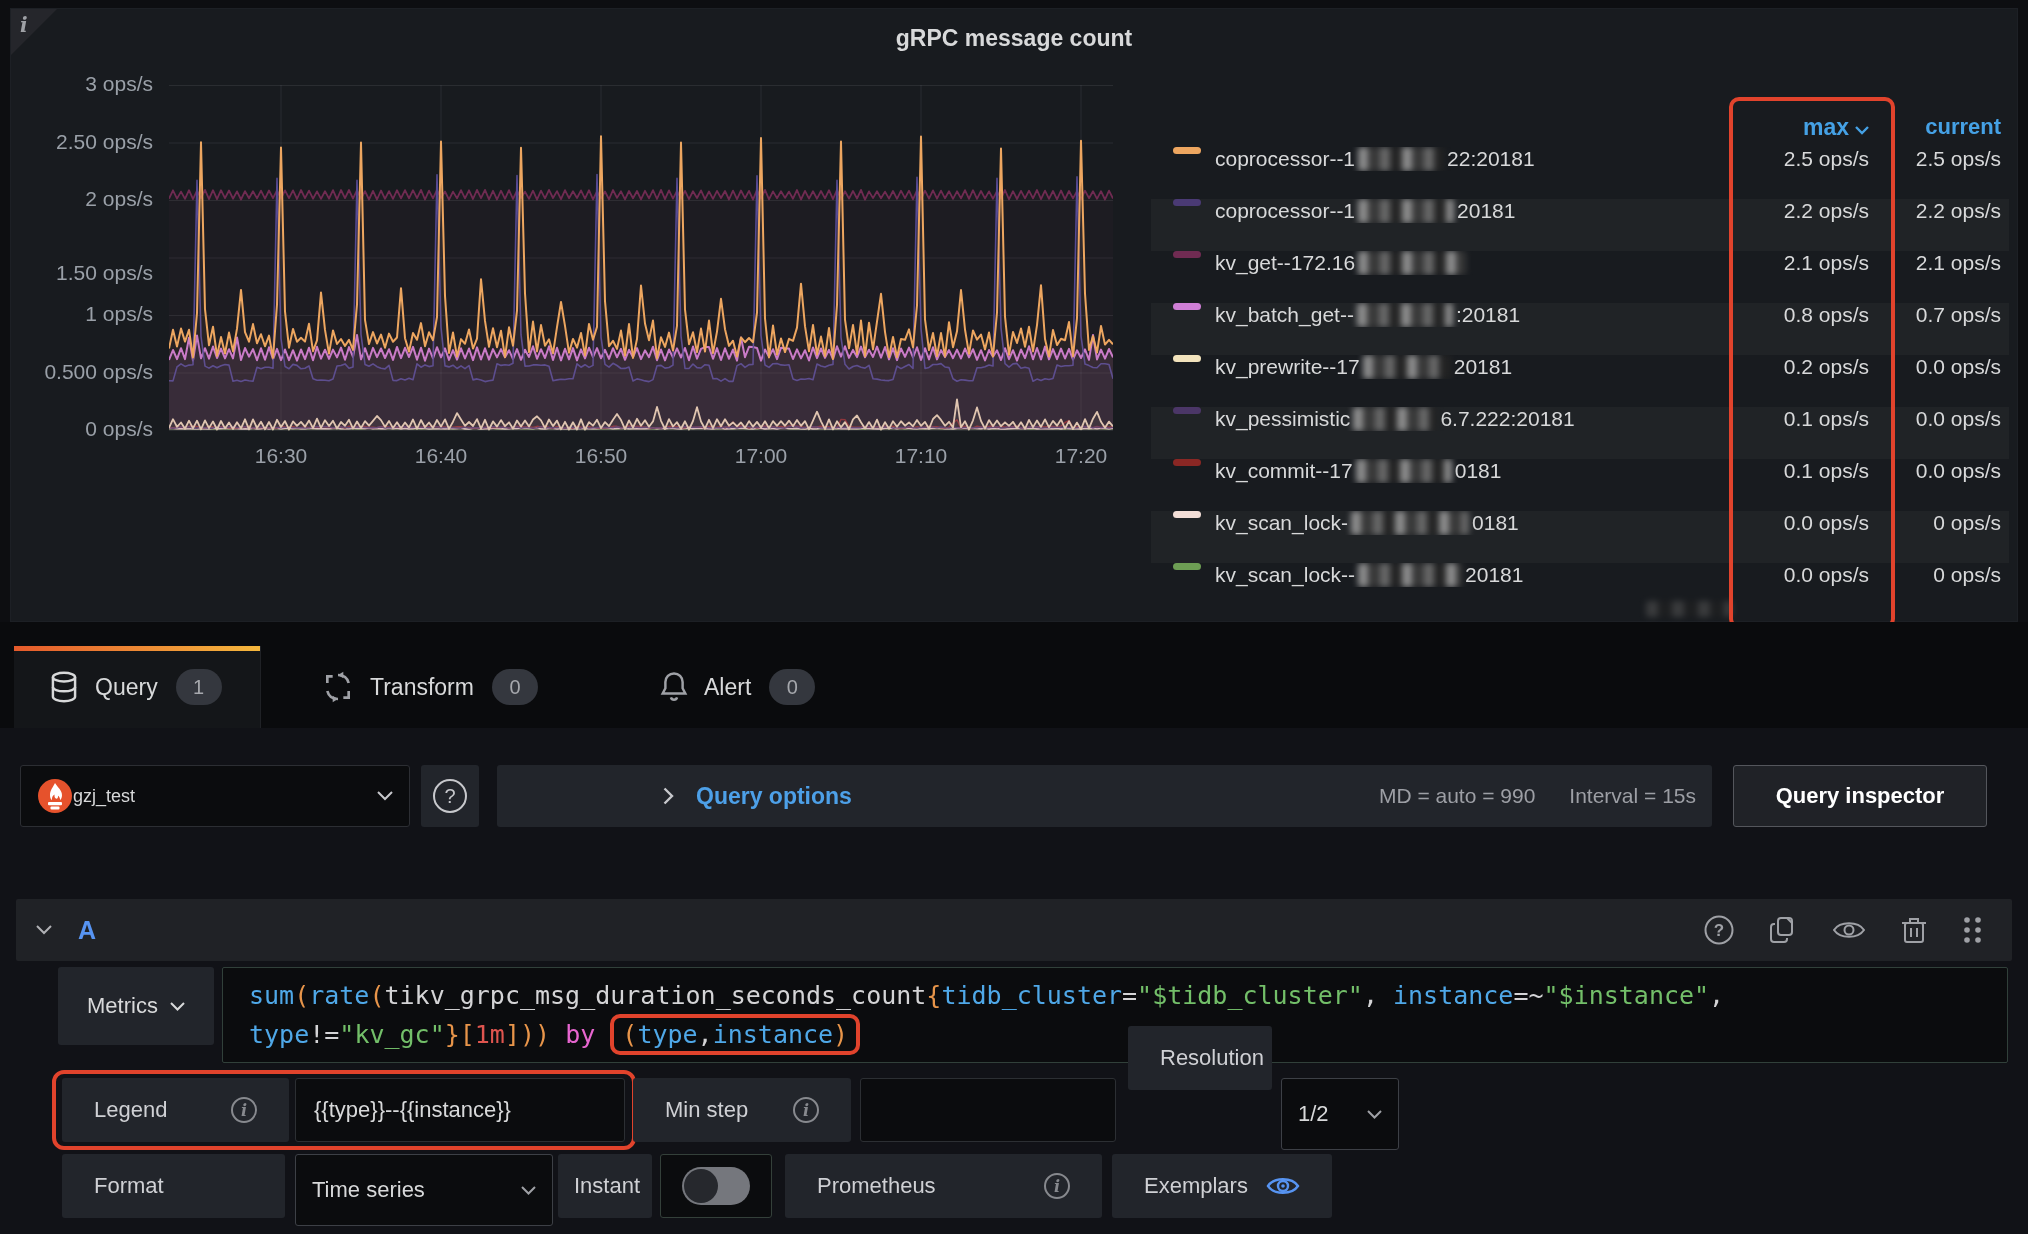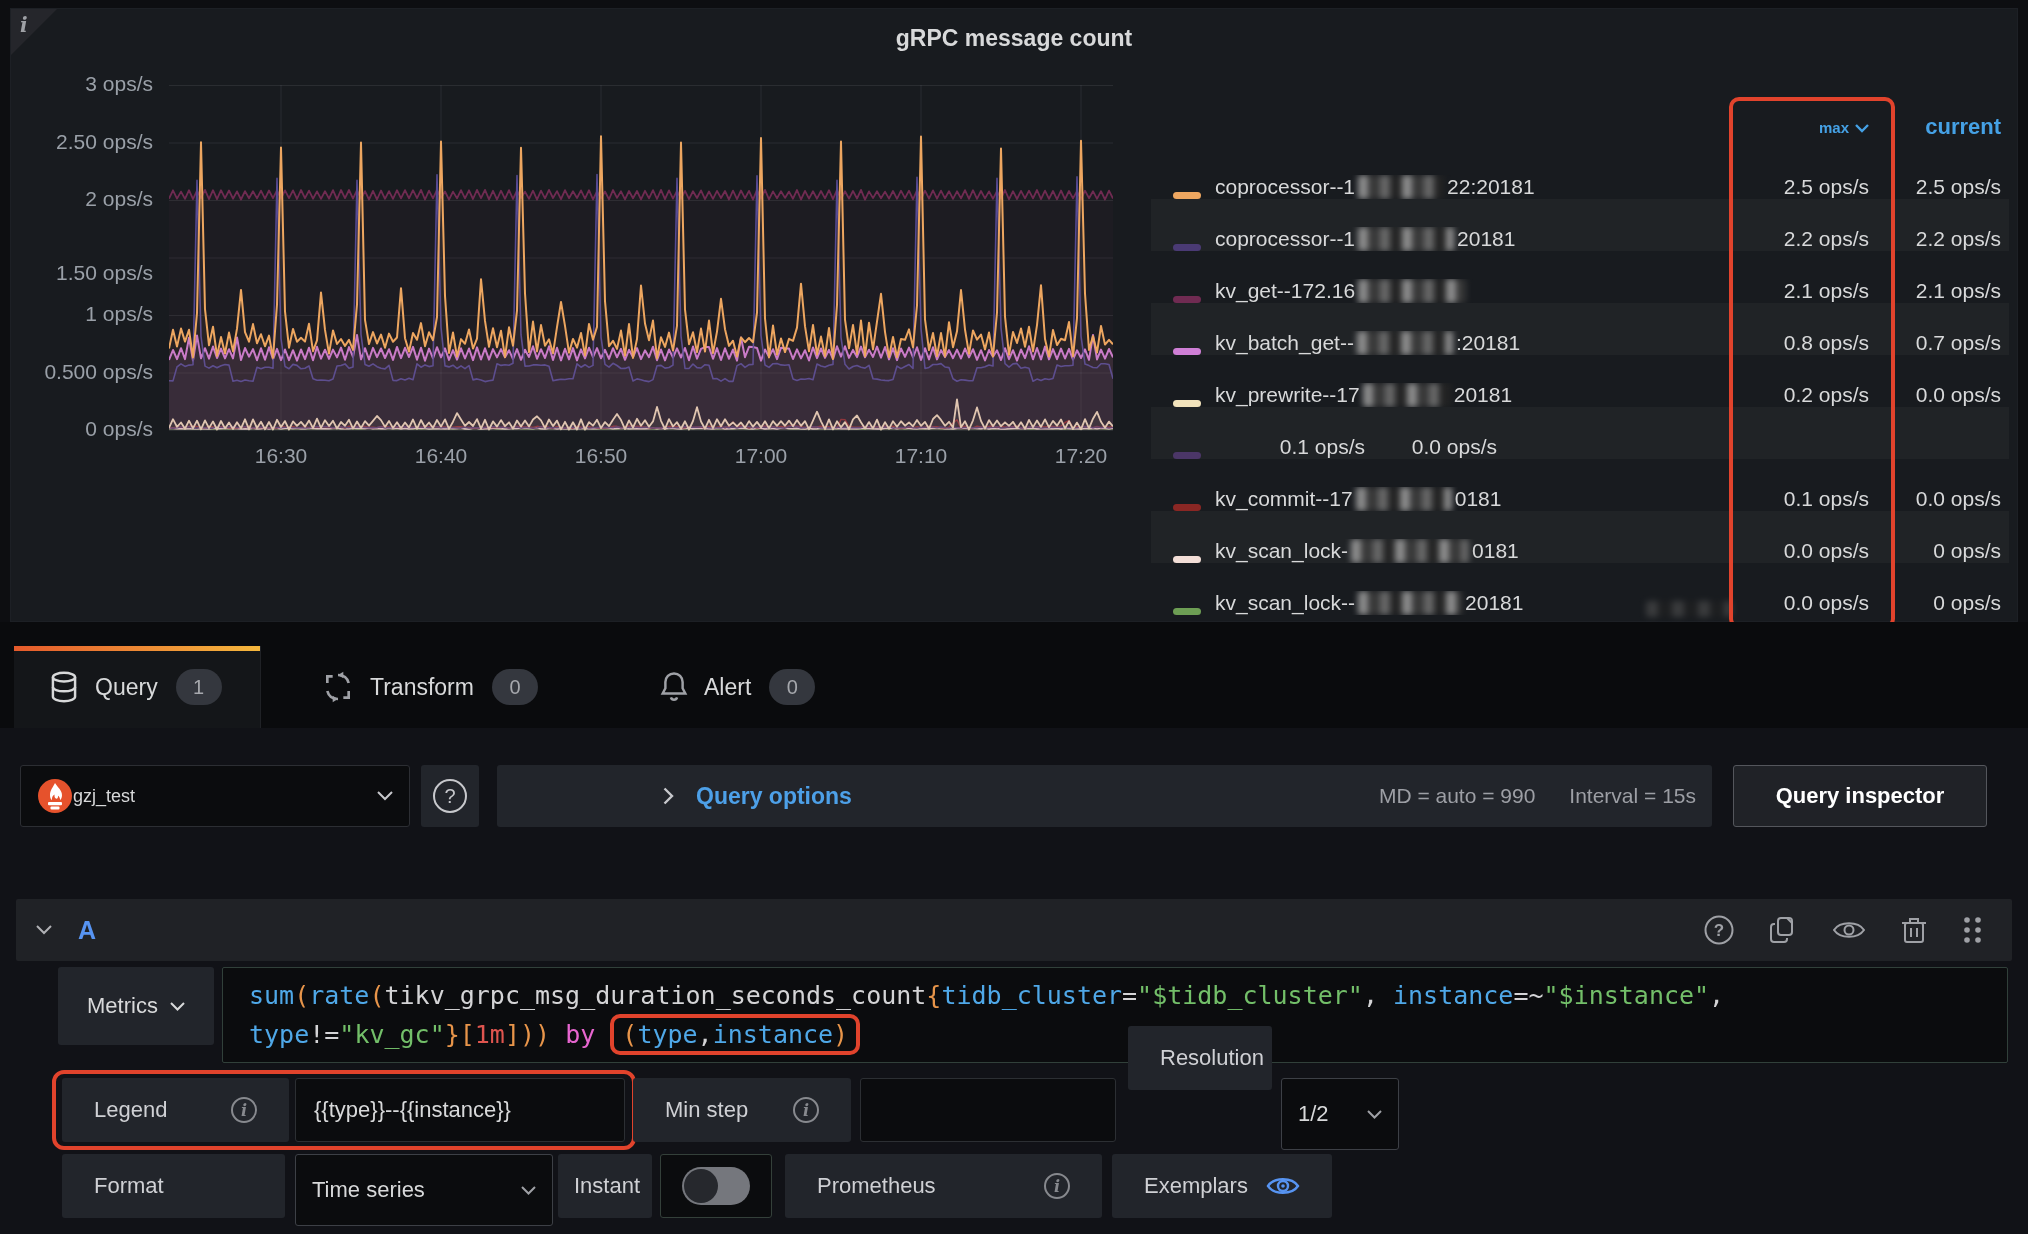--- a/index.html
+++ b/index.html
@@ -19,26 +19,26 @@
   .ylabel { position:absolute; width:140px; text-align:right; font-size:21px;
             color:#9aa0a8; transform:translateY(-13px); }
   .xlabel { position:absolute; width:110px; text-align:center; font-size:21px;
             color:#9aa0a8; top:435px; }
   #chart { position:absolute; left:158px; top:76px; }
 
   
   .legend-header { position:absolute; left:1140px; top:98px; width:858px; height:40px;
                    display:flex; align-items:center; }
   .lh-spacer { flex:1; }
-  .lh-max { width:150px; text-align:right; color:#45a1e5; font-size:15px; font-weight:bold; cursor:pointer;}
+  .lh-max { width:150px; text-align:right; color:#45a1e5; font-size:23px; font-weight:bold; cursor:pointer;}
   .lh-cur { width:140px; text-align:right; color:#45a1e5; font-size:22px; font-weight:bold;
             padding-right:8px; cursor:pointer;}
   .sort-chev { display:inline-block; margin-left:6px; }
   #legendRows { position:absolute; left:1140px; top:138px; width:858px; }
-  .lrow { display:flex; align-items:flex-end; height:52px; padding-left:22px; cursor:pointer; }
+  .lrow { display:flex; align-items:flex-start; height:52px; padding-left:22px; cursor:pointer; }
   .lrow.alt { background:rgba(255,255,255,0.035); }
   .swatch { width:28px; height:7px; border-radius:4px; margin-right:14px; flex:none; }
   .lname { flex:1; font-size:21px; color:#d8d9da; white-space:nowrap; overflow:hidden; }
   .blurblock { display:inline-block; height:24px; border-radius:3px; vertical-align:-5px;
                margin:0 3px; opacity:.9; filter:blur(3px);
                background:repeating-linear-gradient(90deg,#9a9a9a 0 10px,#3a3a3a 10px 22px,#707070 22px 32px,#242424 32px 44px); }
   .lmax { width:150px; text-align:right; font-size:21px; color:#d8d9da; flex:none; }
   .lcur { width:140px; text-align:right; font-size:21px; color:#d8d9da; padding-right:8px; flex:none; }
   .stub { position:absolute; left:1635px; top:592px; width:86px; height:16px; border-radius:3px;
           filter:blur(3px); opacity:.55;
@@ -231,20 +231,21 @@
           <span class="lcur">0.7 ops/s</span>
         </div>
         <div class="lrow">
           <span class="swatch" style="background: rgb(242, 227, 188);"></span>
           <span class="lname"><span>kv_prewrite--17</span><span class="blurblock" style="width: 88px;"></span><span>20181</span></span>
           <span class="lmax">0.2 ops/s</span>
           <span class="lcur">0.0 ops/s</span>
         </div>
         <div class="lrow alt">
           <span class="swatch" style="background: rgb(75, 54, 103);"></span>
+          <span class="lname"><span>kv_pessimistic</span><span class="blurblock" style="width: 84px;"></span><span>6.7.222:20181</span></span>
           <span class="lmax">0.1 ops/s</span>
           <span class="lcur">0.0 ops/s</span>
         </div>
         <div class="lrow">
           <span class="swatch" style="background: rgb(138, 39, 36);"></span>
           <span class="lname"><span>kv_commit--17</span><span class="blurblock" style="width: 96px;"></span><span>0181</span></span>
           <span class="lmax">0.1 ops/s</span>
           <span class="lcur">0.0 ops/s</span>
         </div>
         <div class="lrow alt">

